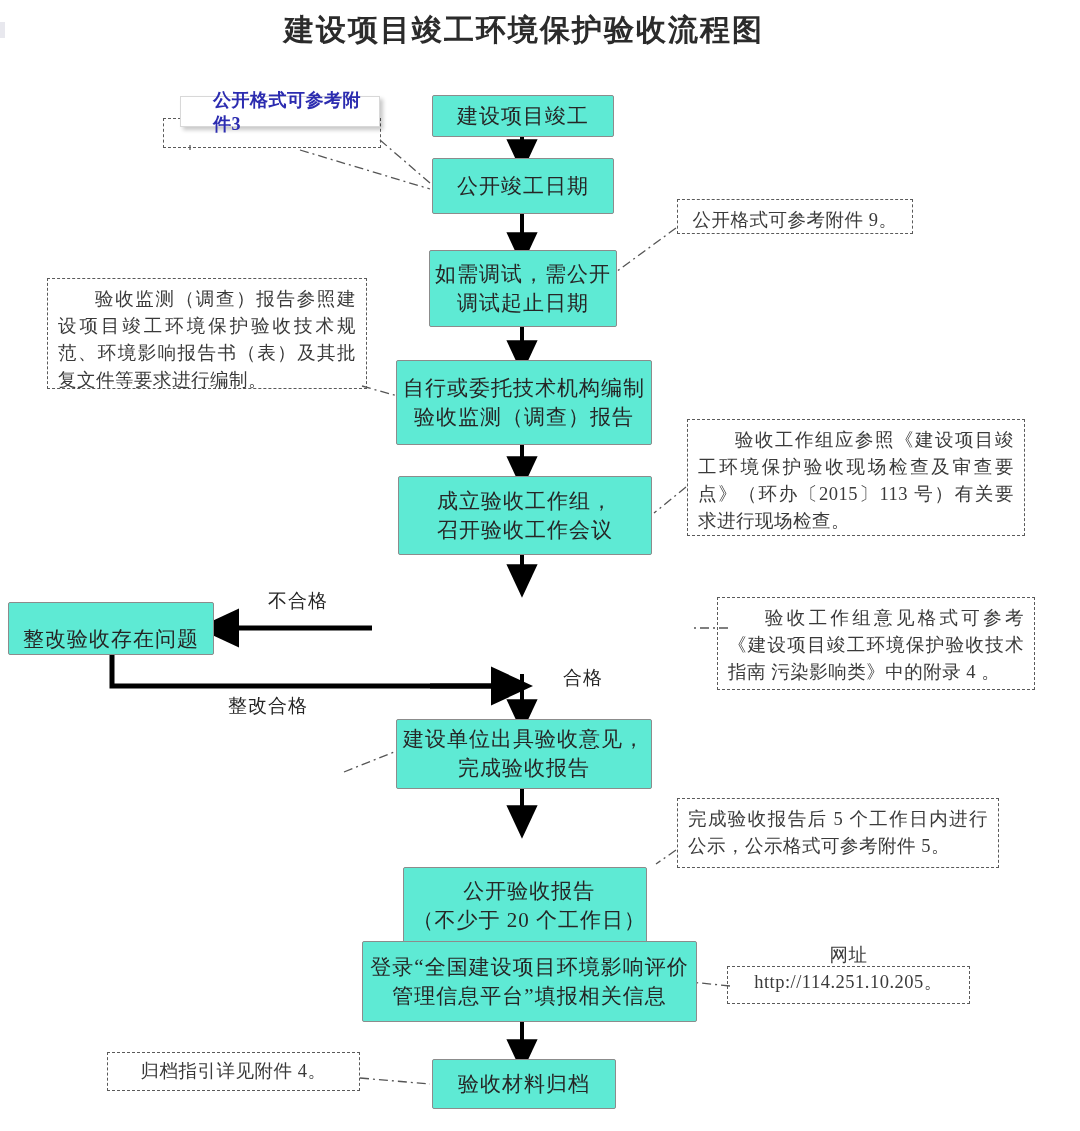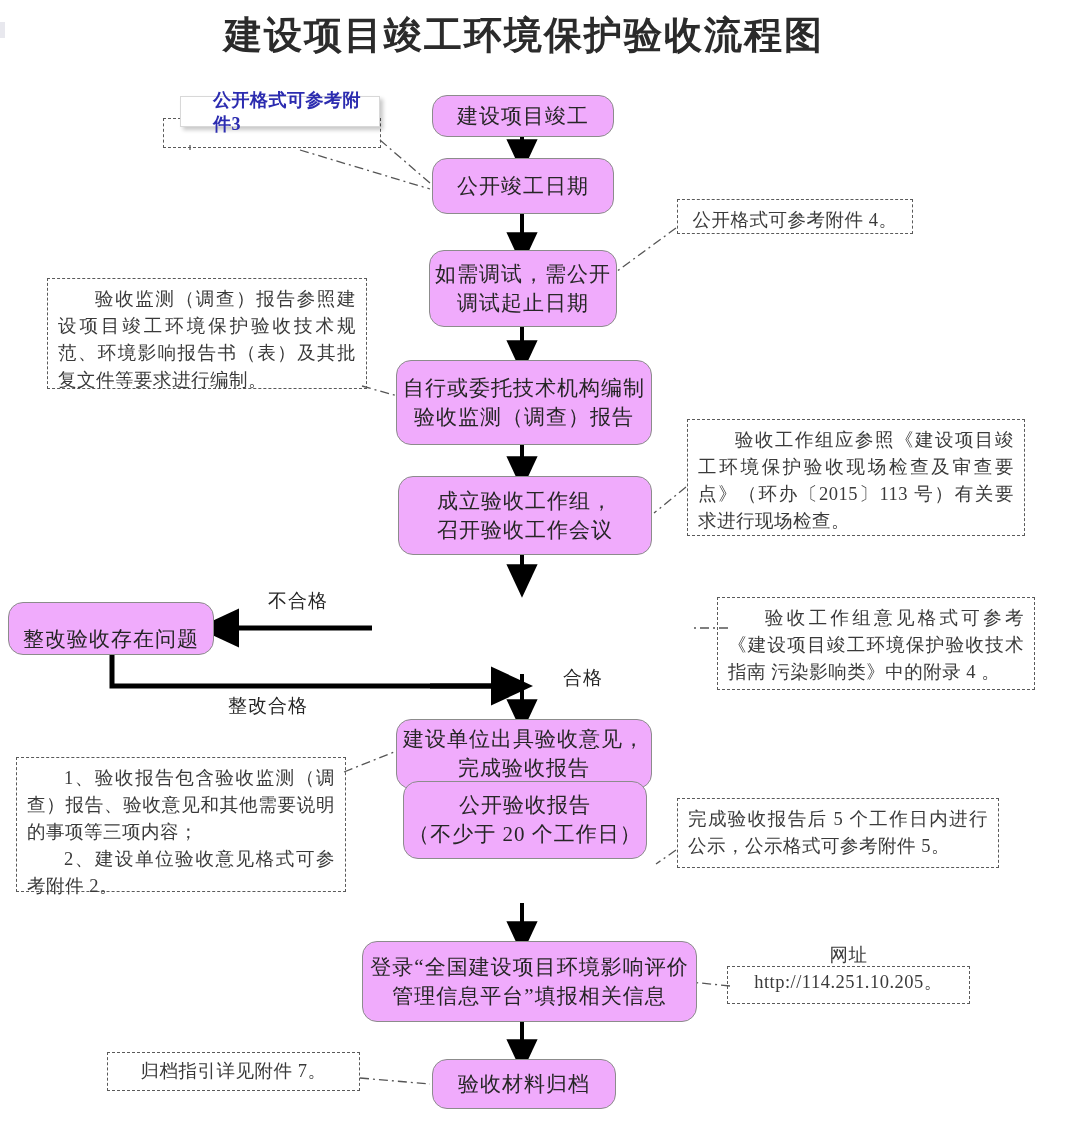--- a/index.html
+++ b/index.html
@@ -15,33 +15,33 @@
     font-family: "Liberation Serif", "DejaVu Serif", serif;
     overflow: hidden;
   }
   
   #title {
     position: absolute;
     left: 0;
     top: 10px;
     width: 1048px;
     text-align: center;
-    font-size: 38px;
+    font-size: 30px;
     font-weight: 600;
     color: #2b2b2b;
     letter-spacing: 2px;
     font-family: "Liberation Serif", "DejaVu Serif", serif;
   }
   
   .node {
     position: absolute;
     box-sizing: border-box;
     border: 1.6px solid #8c8c8c;
-    border-radius: 15px;
-    background: #f0abfc;
+    border-radius: 2px;
+    background: #5eead4;
     display: flex;
     align-items: center;
     justify-content: center;
     text-align: center;
     color: #262626;
     font-size: 21px;
     line-height: 1.38;
     letter-spacing: 1px;
     font-family: "Liberation Serif", "DejaVu Serif", serif;
   }
@@ -215,21 +215,21 @@
 
   <div class="node" style="left:8px; top:602px; width:206px; height:53px;align-items:flex-end;">
     <span class="txt">整改验收存在问题</span>
   </div>
 
   <div class="node" style="left:396px; top:719px; width:256px; height:70px;">
     <span class="txt">建设单位出具验收意见，
 完成验收报告</span>
   </div>
 
-  <div class="node" style="left:403px; top:781px; width:244px; height:78px;">
+  <div class="node" style="left:403px; top:867px; width:244px; height:78px;justify-content:flex-end;">
     <span class="txt">公开验收报告
 （不少于 20 个工作日）</span>
   </div>
 
   <div class="node" style="left:362px; top:941px; width:335px; height:81px;">
     <span class="txt">登录“全国建设项目环境影响评价
 管理信息平台”填报相关信息</span>
   </div>
 
   <div class="node" style="left:432px; top:1059px; width:184px; height:50px;">
@@ -239,45 +239,41 @@
   <div class="edge-label" style="left:268px; top:588px;">不合格</div>
   <div class="edge-label" style="left:563px; top:665px;">合格</div>
   <div class="edge-label" style="left:228px; top:693px;">整改合格</div>
 
   <div class="note-card-frame" style="left:163px; top:118px; width:218px; height:30px;"></div>
   <div class="note-card" style="left:180px; top:96px; width:200px; height:31px;padding-left:32px;">
     <span>公开格式可参考附件3</span>
   </div>
 
   <div class="note center" style="left:677px; top:199px; width:236px; height:35px;">
-    <span>公开格式可参考附件 4。</span>
+    <span>公开格式可参考附件 9。</span>
   </div>
 
   <div class="note" style="left:47px; top:278px; width:320px; height:111px; text-indent:2em;">
     <span>验收监测（调查）报告参照建设项目竣工环境保护验收技术规范、环境影响报告书（表）及其批复文件等要求进行编制。</span>
   </div>
 
   <div class="note" style="left:687px; top:419px; width:338px; height:117px; text-indent:2em;">
     <span>验收工作组应参照《建设项目竣工环境保护验收现场检查及审查要点》（环办〔2015〕113 号）有关要求进行现场检查。</span>
   </div>
 
   <div class="note" style="left:717px; top:597px; width:318px; height:93px; text-indent:2em;">
     <span>验收工作组意见格式可参考《建设项目竣工环境保护验收技术指南 污染影响类》中的附录 4 。</span>
   </div>
 
-  <div class="note" style="left:16px; top:757px; width:330px; height:135px;">
-    <span class="ind" style="text-indent:2em;">1、验收报告包含验收监测（调查）报告、验收意见和其他需要说明的事项等三项内容；</span>
-    <span class="ind" style="text-indent:2em;">2、建设单位验收意见格式可参考附件 2。</span>
-  </div>
 
   <div class="note" style="left:677px; top:798px; width:322px; height:70px;">
     <span>完成验收报告后 5 个工作日内进行公示，公示格式可参考附件 5。</span>
   </div>
 
   <div class="note center" style="left:727px; top:966px; width:243px; height:38px; display:flex; align-items:flex-end; justify-content:center;">
     <span>网址 http://114.251.10.205。</span>
   </div>
 
   <div class="note center" style="left:107px; top:1052px; width:253px; height:39px; display:flex; align-items:center; justify-content:center;">
-    <span>归档指引详见附件 7。</span>
+    <span>归档指引详见附件 4。</span>
   </div>
 
 </div>
 
 </body></html>

